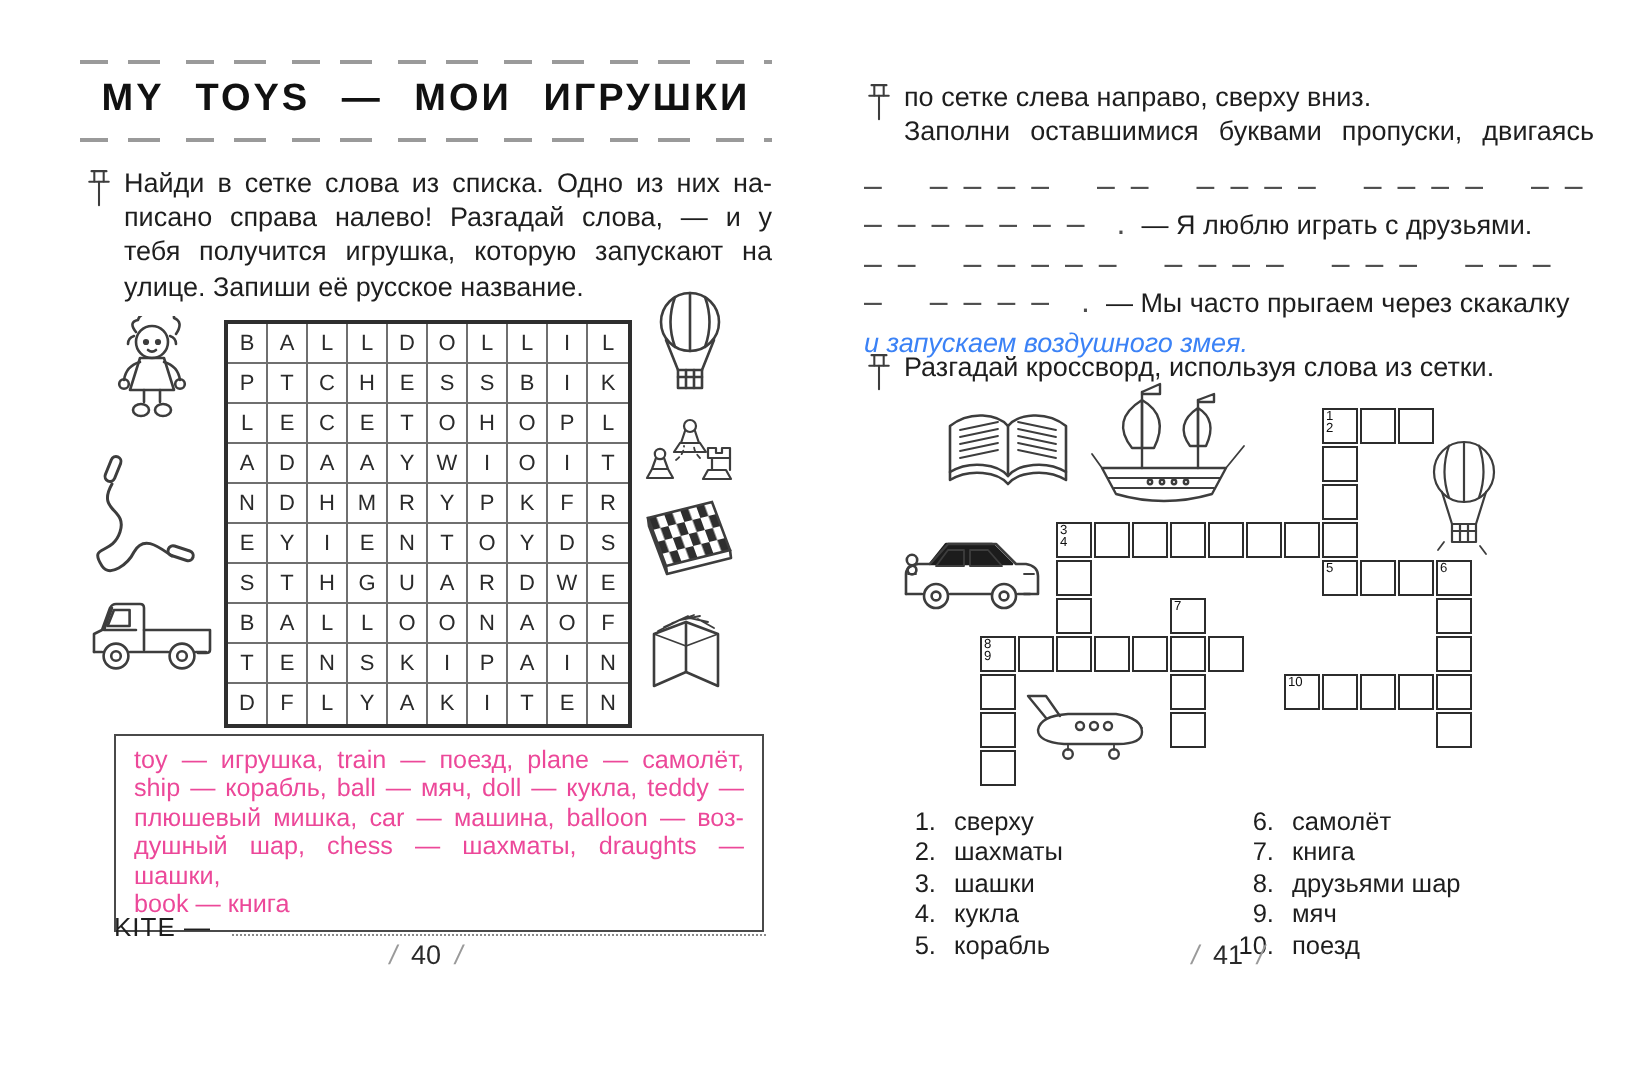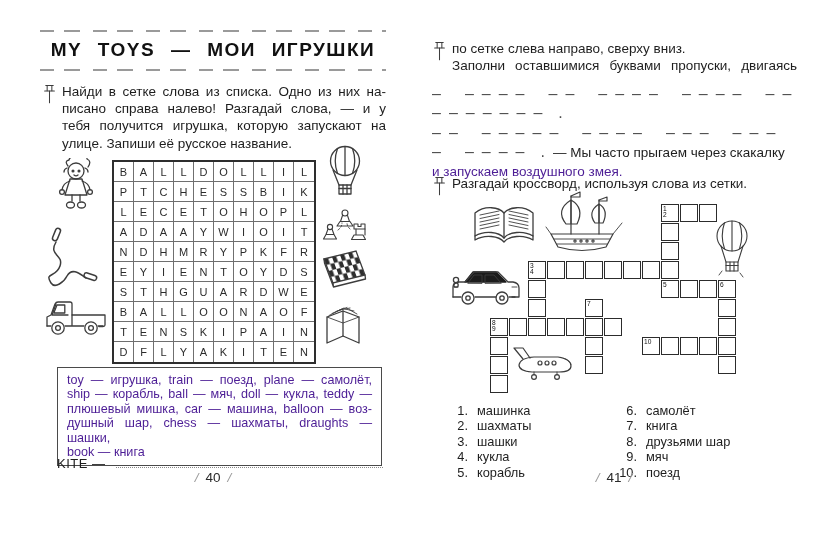--- a/index.html
+++ b/index.html
@@ -26,36 +26,36 @@
   #wordsearch{position:absolute;left:72px;top:130px;border:2px solid #2e2e2e;background:#fff;
               display:grid;grid-template-columns:repeat(10,20px);grid-auto-rows:20px;}
   .ws-cell{border-right:1px solid #6f6f6f;border-bottom:1px solid #6f6f6f;
            display:flex;align-items:center;justify-content:center;
            font-size:11px;color:#2b2b2b;}
   .ws-cell:nth-child(10n){border-right:none;}
   .ws-cell:nth-child(n+91){border-bottom:none;}
 
   
   #vocab-box{position:absolute;left:17px;top:337px;width:305px;border:1.3px solid #4a4a4a;
-             padding:5px 9px 6px 9px;font-size:12.6px;line-height:14.4px;color:#4c1d95;}
+             padding:5px 9px 6px 9px;font-size:12.6px;line-height:14.4px;color:#ec4899;}
 
   
   #kite-line{position:absolute;left:17px;top:423px;width:326px;display:flex;align-items:baseline;
              font-size:13px;letter-spacing:0.5px;color:#1e1e1e;}
   #kite-blank{flex:1;margin-left:10px;border-bottom:1.6px dotted #8a8a8a;height:14px;}
 
   
   .page-num{position:absolute;left:0;width:100%;top:440px;text-align:center;font-size:13.5px;color:#2a2a2a;}
   .page-num .slash{color:#9a9a9a;font-style:italic;padding:0 7px;}
 
   
   .blank-line{font-size:16px;color:#4d4d4d;white-space:pre;}
   .blank-mixed{display:flex;align-items:baseline;white-space:pre;}
   .blank-mixed .answer-text{font-size:13.5px;color:#1e1e1e;margin-left:8px;}
-  .plain-line{font-size:13.5px;color:#4c1d95;}
+  .plain-line{font-size:13.5px;color:#3b82f6;font-style:italic;}
 
   
   #crossword{position:absolute;left:60px;top:174px;width:248px;height:191px;}
   .cw-cell{position:absolute;width:15.5px;height:15.5px;border:1.6px solid #2c2c2c;background:#fff;}
   .cw-num{position:absolute;left:1px;top:0.5px;font-size:6.6px;line-height:1.05;white-space:pre;color:#111;}
 
   
   .word-col{position:absolute;top:373px;font-size:12.8px;line-height:15.4px;color:#1e1e1e;}
   #word-col-1{left:14px;}
   #word-col-2{left:183px;}
@@ -325,20 +325,21 @@
     <div class="task-text" style="width:345px;">
       <div class="jline last">по сетке слева направо, сверху вниз.</div>
       <div class="jline">Заполни оставшимися буквами пропуски, двигаясь</div>
     </div>
   </div>
 
   <div style="position:absolute;left:2px;top:55px;">
     <div class="blank-line">–   – – – –   – –   – – – –   – – – –   – –</div>
     <div class="blank-mixed" style="margin-top:1px;">
       <span class="blank-line">– – – – – – –  .</span>
+      <span class="answer-text">— Я люблю играть с друзьями.</span>
     </div>
   </div>
 
   <div style="position:absolute;left:2px;top:94px;">
     <div class="blank-line">– –   – – – – –   – – – –   – – –   – – –</div>
     <div class="blank-mixed" style="margin-top:1px;">
       <span class="blank-line">–   – – – –  .</span>
       <span class="answer-text">— Мы часто прыгаем через скакалку</span>
     </div>
     <div class="plain-line" style="margin-top:3px;">и запускаем воздушного змея.</div>
@@ -490,21 +491,21 @@
       <div class="cw-cell" style="left: 228px; top: 133px;"></div>
       <div class="cw-cell" style="left: 0px; top: 152px;"></div>
       <div class="cw-cell" style="left: 95px; top: 152px;"></div>
       <div class="cw-cell" style="left: 228px; top: 152px;"></div>
       <div class="cw-cell" style="left: 0px; top: 171px;"></div>
     </div>
 
   <div class="word-col" id="word-col-1">
     <div class="word-item">
         <span class="num">1.</span>
-        <span>машинка</span>
+        <span>сверху</span>
       </div>
     <div class="word-item">
         <span class="num">2.</span>
         <span>шахматы</span>
       </div>
     <div class="word-item">
         <span class="num">3.</span>
         <span>шашки</span>
       </div>
     <div class="word-item">

